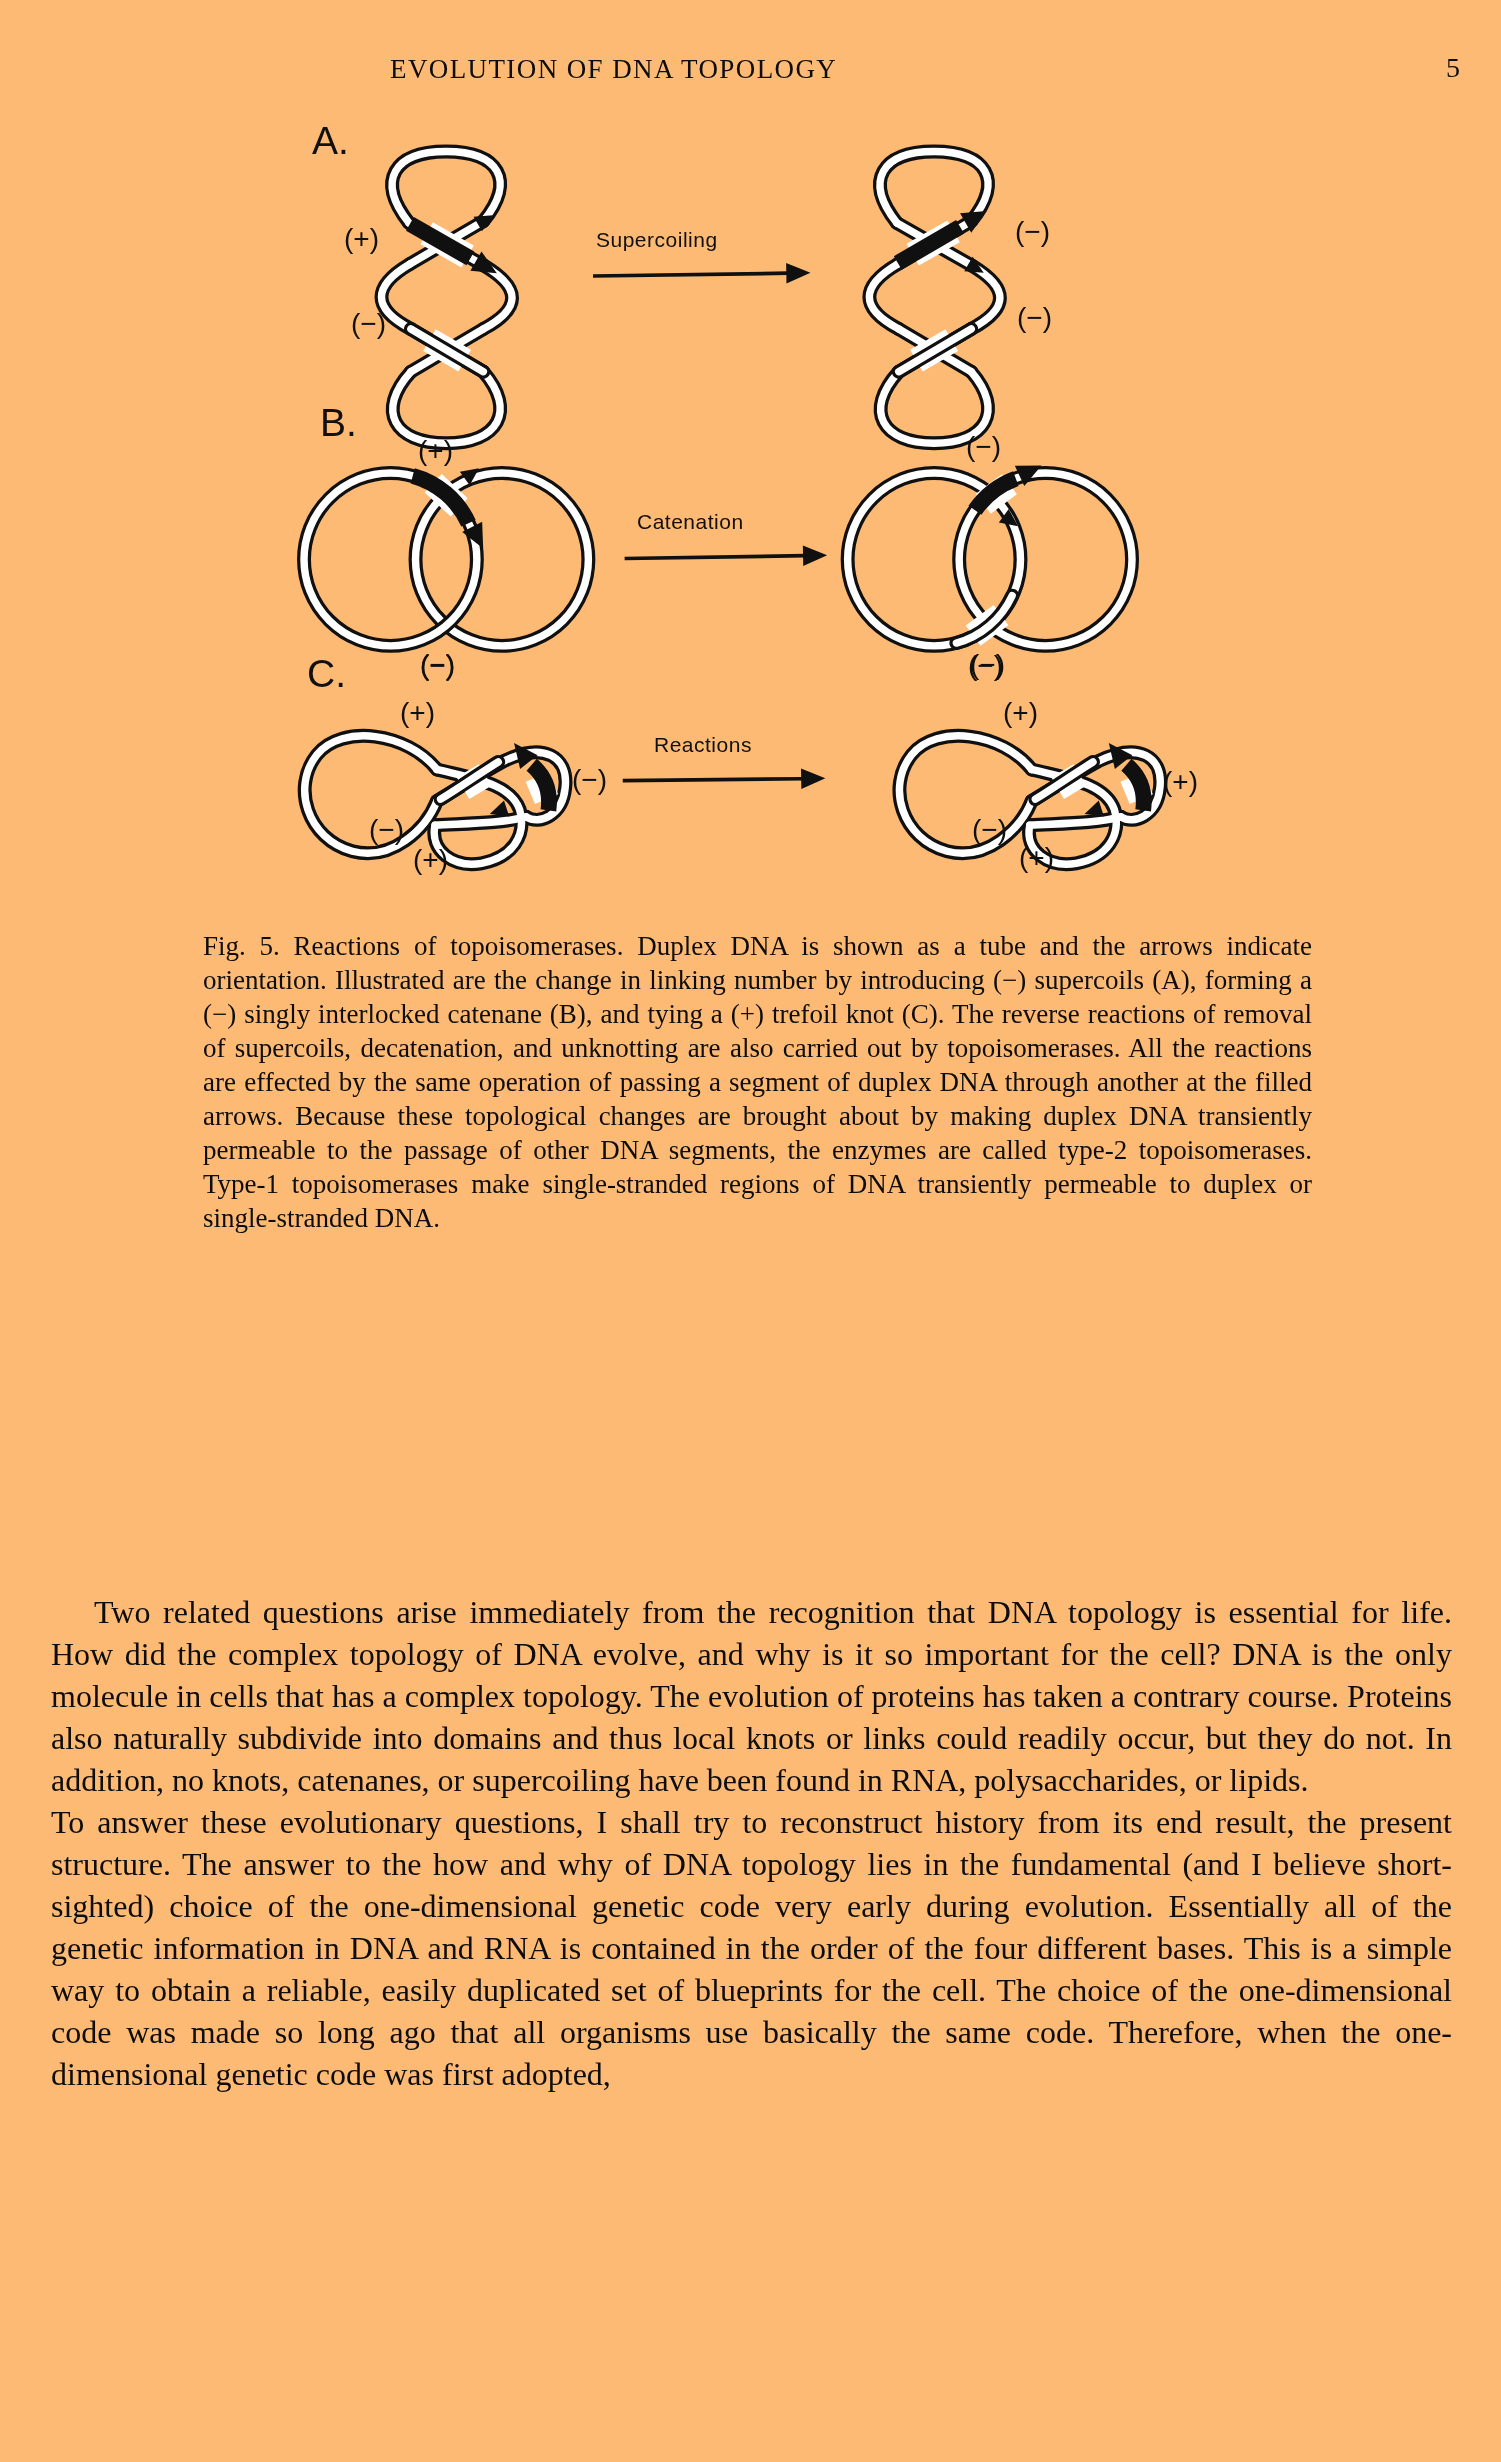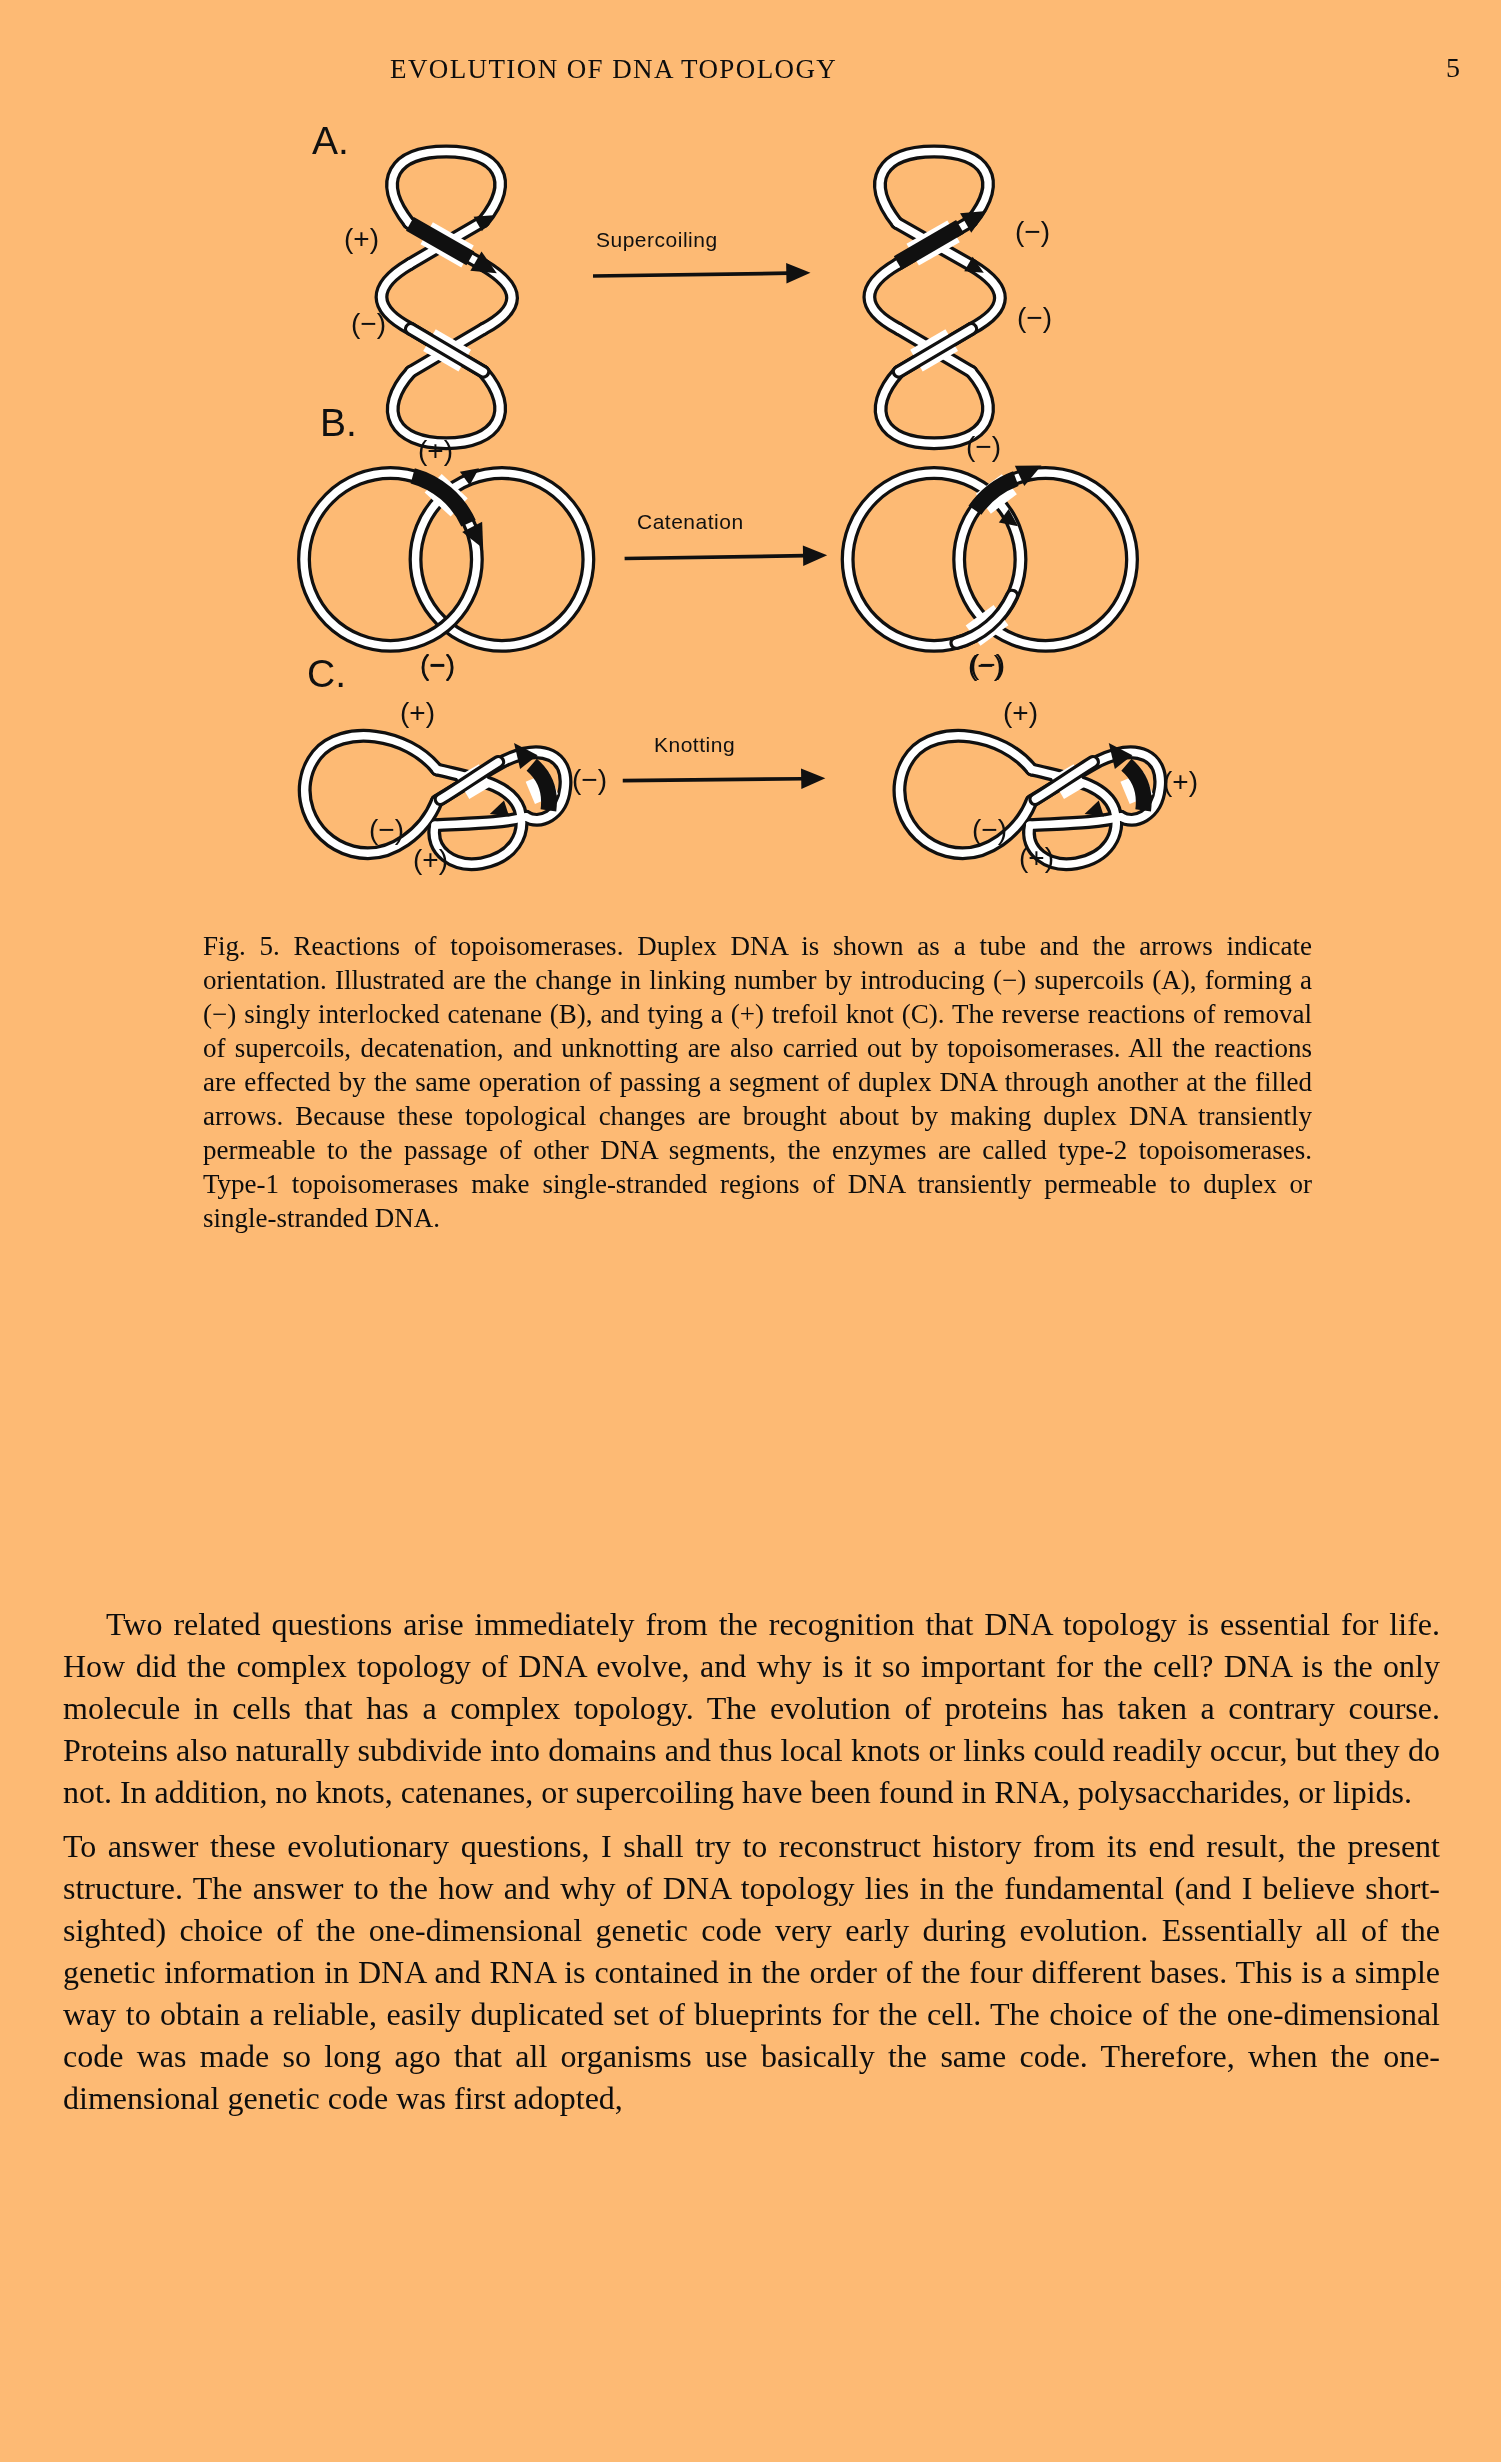--- a/index.html
+++ b/index.html
@@ -49,21 +49,21 @@
   .section-heading {
     position:absolute; left:0; top:1528px; width:1502px;
     text-align:center; font-size:32px; font-weight:bold;
     word-spacing:6.5px; margin:0;
   }
   .section-heading .sec-num { margin-right:28px; }
   .body-text {
     position:absolute; left:51px; top:1591px; width:1401px;
     font-size:32px; line-height:42px; text-align:justify;
   }
-  .body-text p { margin:12px; }
+  .body-text p { margin:0; }
   .body-text p.indent { text-indent:43px; }
 </style>
 </head>
 <body>
 
 <div class="page">
 
   <span class="running-header">EVOLUTION OF DNA TOPOLOGY</span>
   <span class="page-number">5</span>
 
@@ -264,21 +264,21 @@
   <span class="flabel" style="left:420px; top:649px;">(−)</span>
   <span class="flabel" style="left:400px; top:697px;">(+)</span>
   <span class="flabel" style="left:572px; top:764px;">(−)</span>
   <span class="flabel" style="left:369px; top:814px;">(−)</span>
   <span class="flabel" style="left:413px; top:844px;">(+)</span>
   <span class="flabel" style="left:970px; top:649px;">(−)</span>
   <span class="flabel" style="left:1003px; top:697px;">(+)</span>
   <span class="flabel" style="left:1163px; top:766px;">(+)</span>
   <span class="flabel" style="left:972px; top:814px;">(−)</span>
   <span class="flabel" style="left:1019px; top:842px;">(+)</span>
-  <span class="flabel process-label" style="left:654px; top:733px;">Knotting</span>
+  <span class="flabel process-label" style="left:654px; top:733px;">Reactions</span>
 
   <p class="fig-caption">Fig. 5.  Reactions of topoisomerases.  Duplex DNA is shown as a tube and the arrows indicate orientation.  Illustrated are the change in linking number by introducing (−) supercoils (A), forming a (−) singly interlocked catenane (B), and tying a (+) trefoil knot (C).  The reverse reactions of removal of supercoils, decatenation, and unknotting are also carried out by topoisomerases.  All the reactions are effected by the same operation of passing a segment of duplex DNA through another at the filled arrows.  Because these topological changes are brought about by making duplex DNA transiently permeable to the passage of other DNA segments, the enzymes are called type-2 topoisomerases.  Type-1 topoisomerases make single-stranded regions of DNA transiently permeable to duplex or single-stranded DNA.</p>
 
 
   <div class="body-text">
     <p class="indent">Two related questions arise immediately from the recognition that DNA topology is essential for life.  How did the complex topology of DNA evolve, and why is it so important for the cell?  DNA is the only molecule in cells that has a complex topology.  The evolution of proteins has taken a contrary course.  Proteins also naturally subdivide into domains and thus local knots or links could readily occur, but they do not.  In addition, no knots, catenanes, or supercoiling have been found in RNA, polysaccharides, or lipids.</p>
     <p>To answer these evolutionary questions, I shall try to reconstruct history from its end result, the present structure.  The answer to the how and why of DNA topology lies in the fundamental (and I believe short-sighted) choice of the one-dimensional genetic code very early during evolution.  Essentially all of the genetic information in DNA and RNA is contained in the order of the four different bases.  This is a simple way to obtain a reliable, easily duplicated set of blueprints for the cell.  The choice of the one-dimensional code was made so long ago that all organisms use basically the same code.  Therefore, when the one-dimensional genetic code was first adopted,</p>
   </div>
 
 </div>

